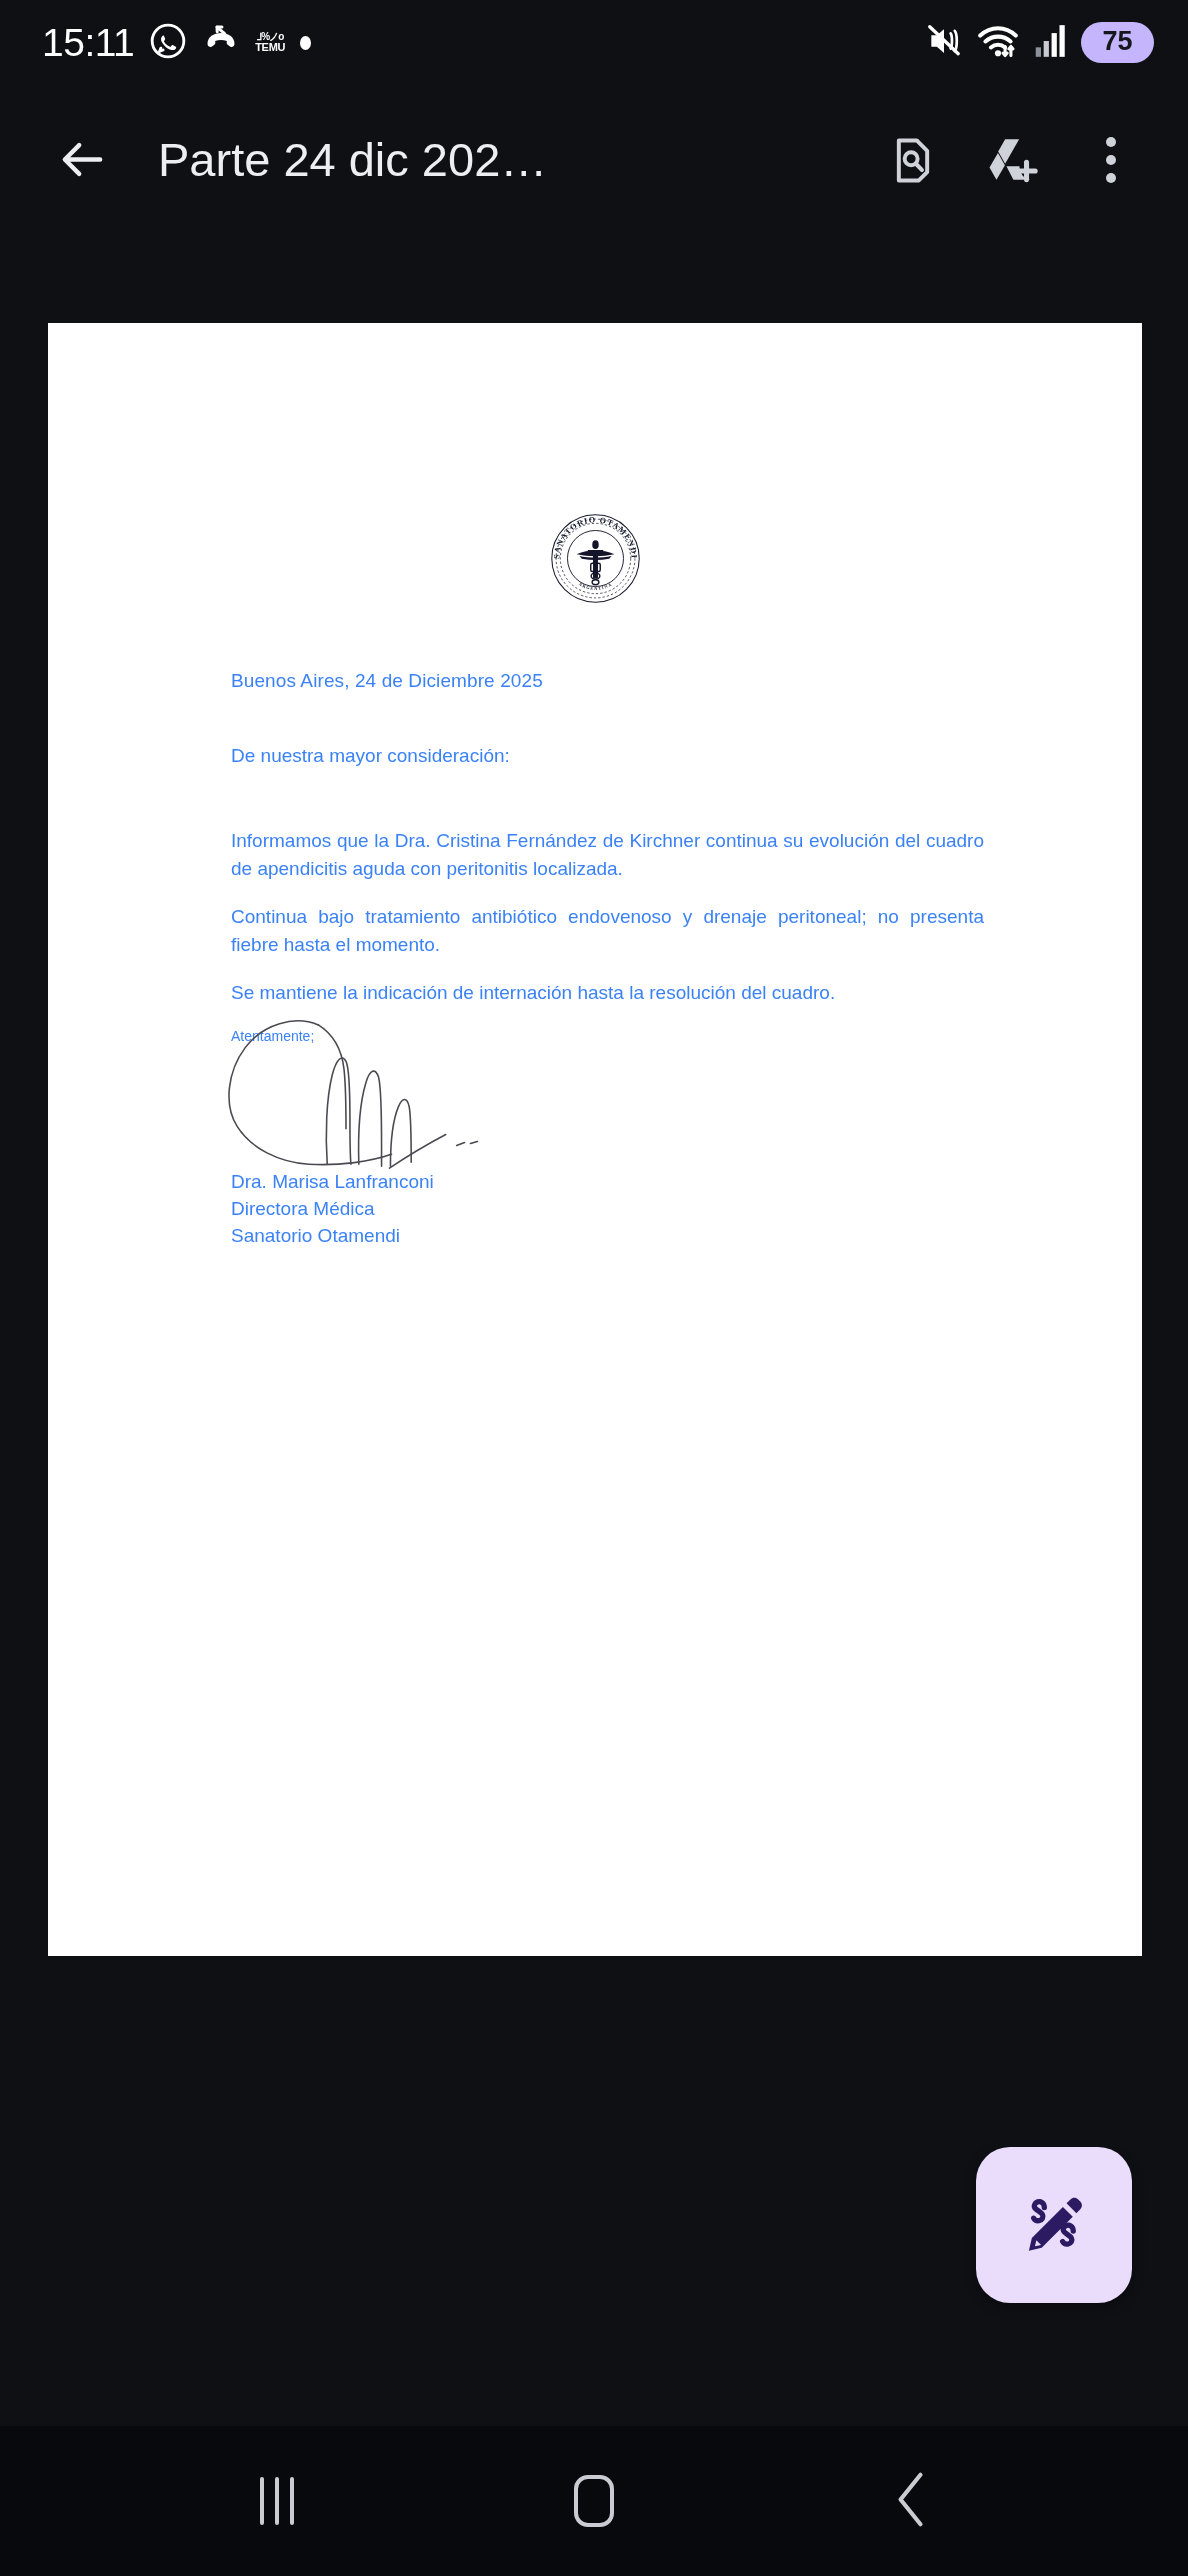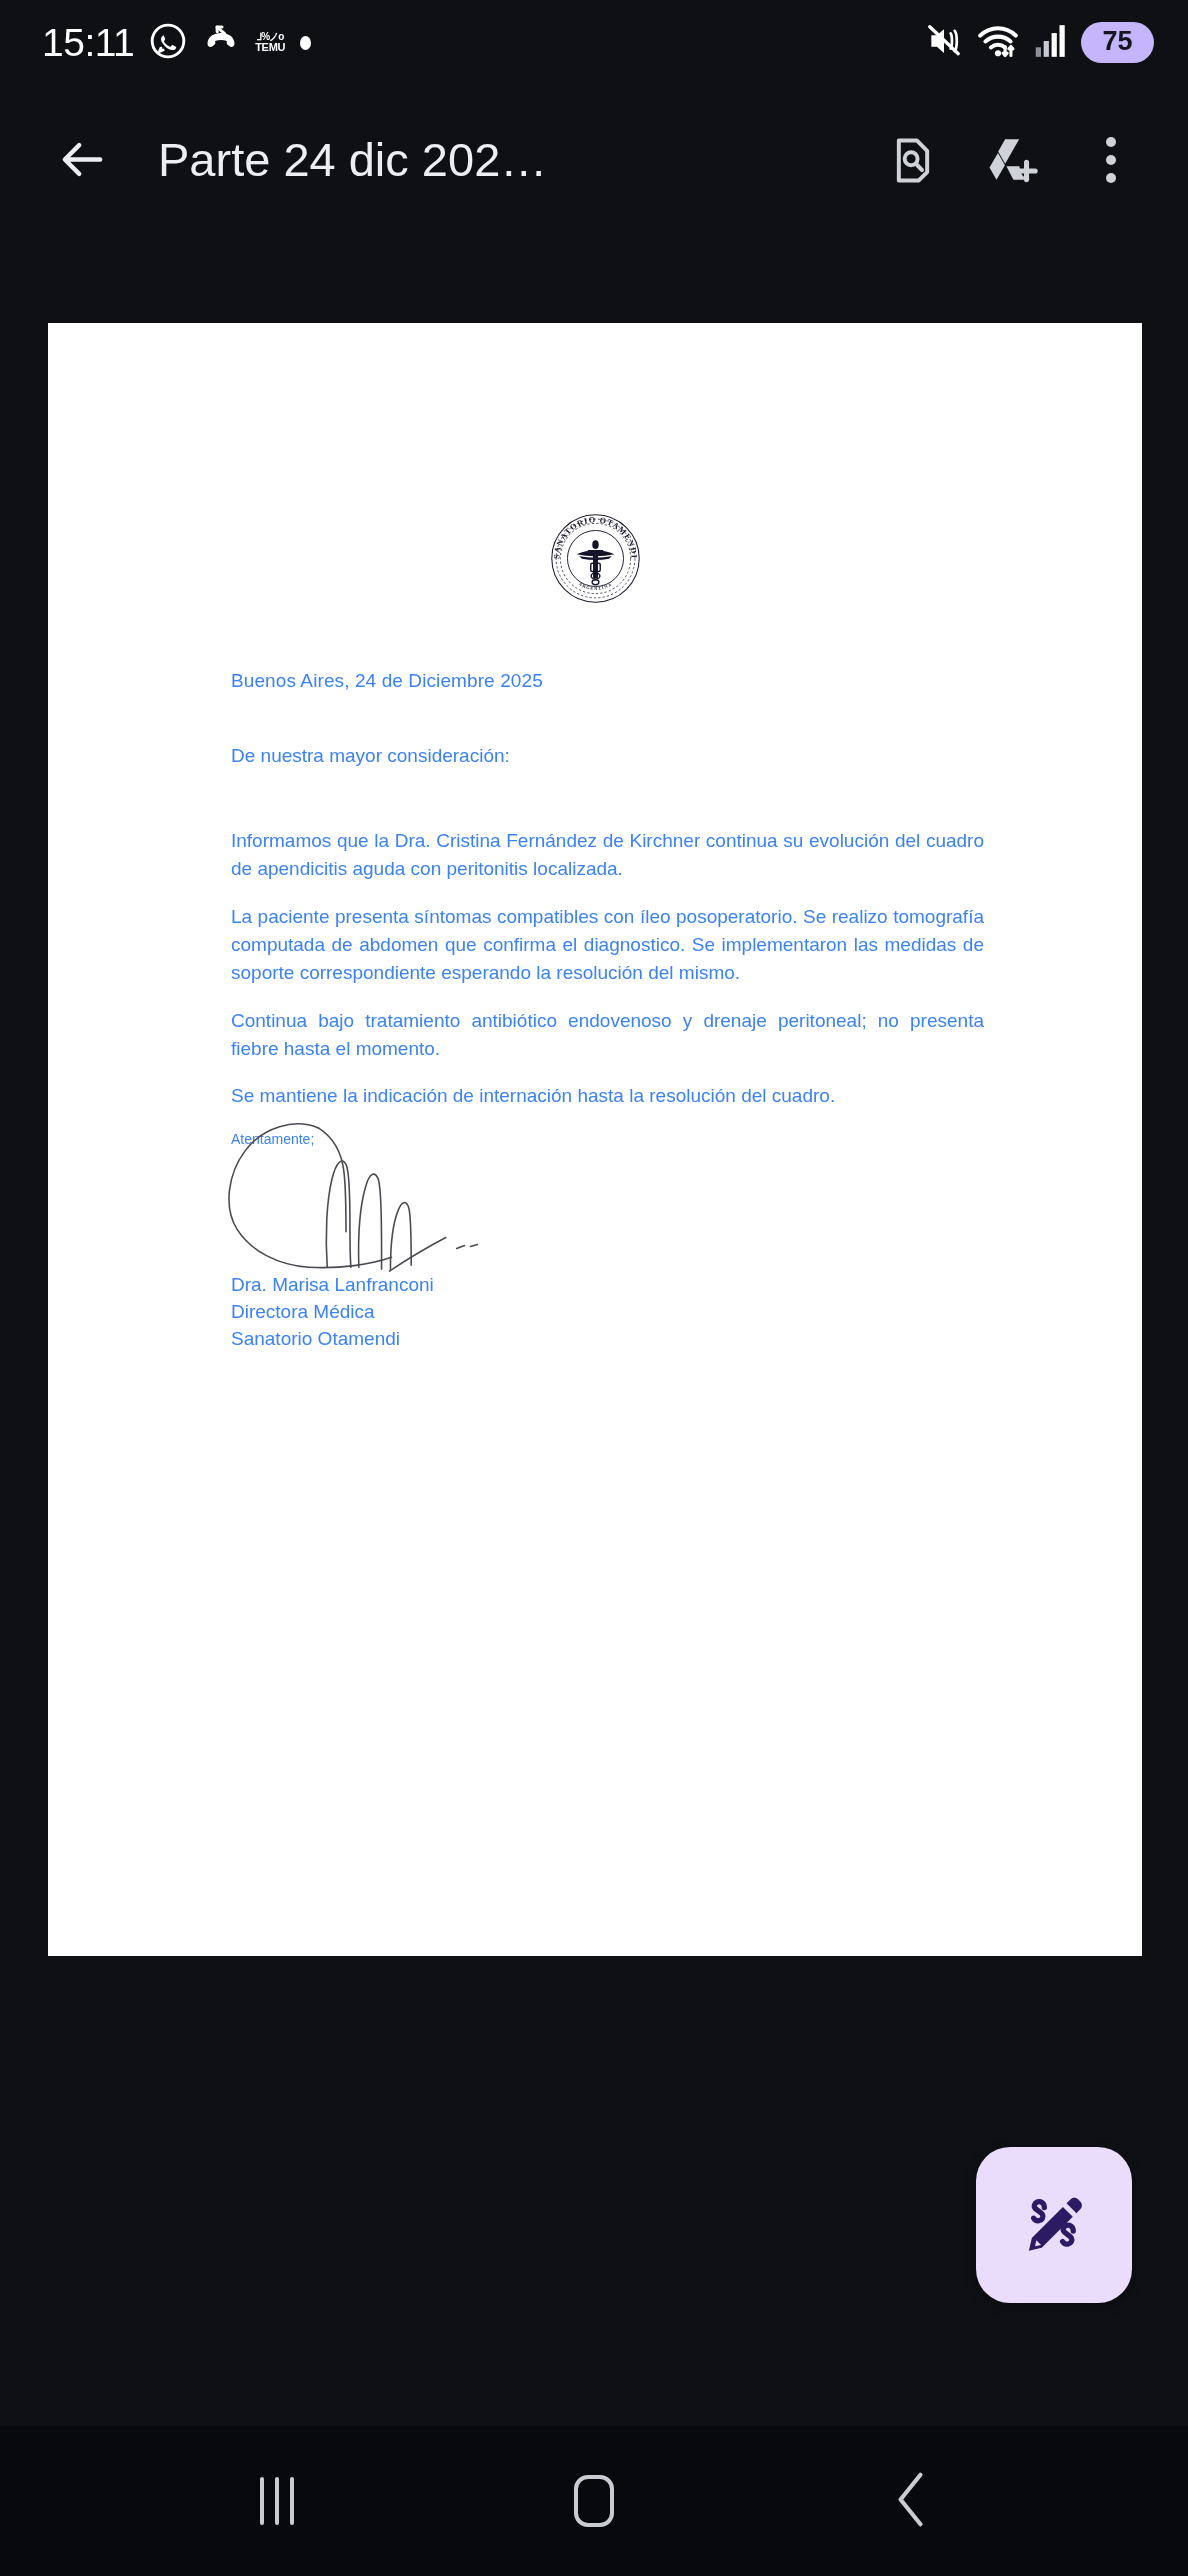--- a/index.html
+++ b/index.html
@@ -367,21 +367,20 @@
               <ellipse cx="50" cy="75" rx="3.6" ry="2.6" fill="none" stroke="#14142a" stroke-width="1.4"></ellipse>
             </g>
           </svg>
         </div>
 
         <div class="doc-body">
           <div class="doc-date">Buenos Aires, 24 de Diciembre 2025</div>
           <div class="doc-salutation">De nuestra mayor consideración:</div>
 
           <p class="doc-para">Informamos que la Dra. Cristina Fernández de Kirchner continua su evolución del cuadro de apendicitis aguda con peritonitis localizada.</p>
-          <p class="doc-para">La paciente presenta síntomas compatibles con íleo posoperatorio. Se realizo tomografía computada de abdomen que confirma el diagnostico. Se implementaron las medidas de soporte correspondiente esperando la resolución del mismo.</p>
           <p class="doc-para">Continua bajo tratamiento antibiótico endovenoso y drenaje peritoneal; no presenta fiebre hasta el momento.</p>
           <p class="doc-para">Se mantiene la indicación de internación hasta la resolución del cuadro.</p>
 
           <div class="doc-signoff">Atentamente;</div>
 
           <div class="sig-wrap">
             <svg width="327" height="163" viewBox="0 0 330 165">
               <g fill="none" stroke="#4a4a52" stroke-width="1.6" stroke-linecap="round">
                 <path d="M96 7 C72 -3 40 6 22 30 C4 54 0 88 14 110 C28 132 56 146 86 148 C118 150 150 145 170 138"></path>
                 <path d="M96 7 C112 17 120 34 122 52 C124 70 124 92 124 112"></path>

